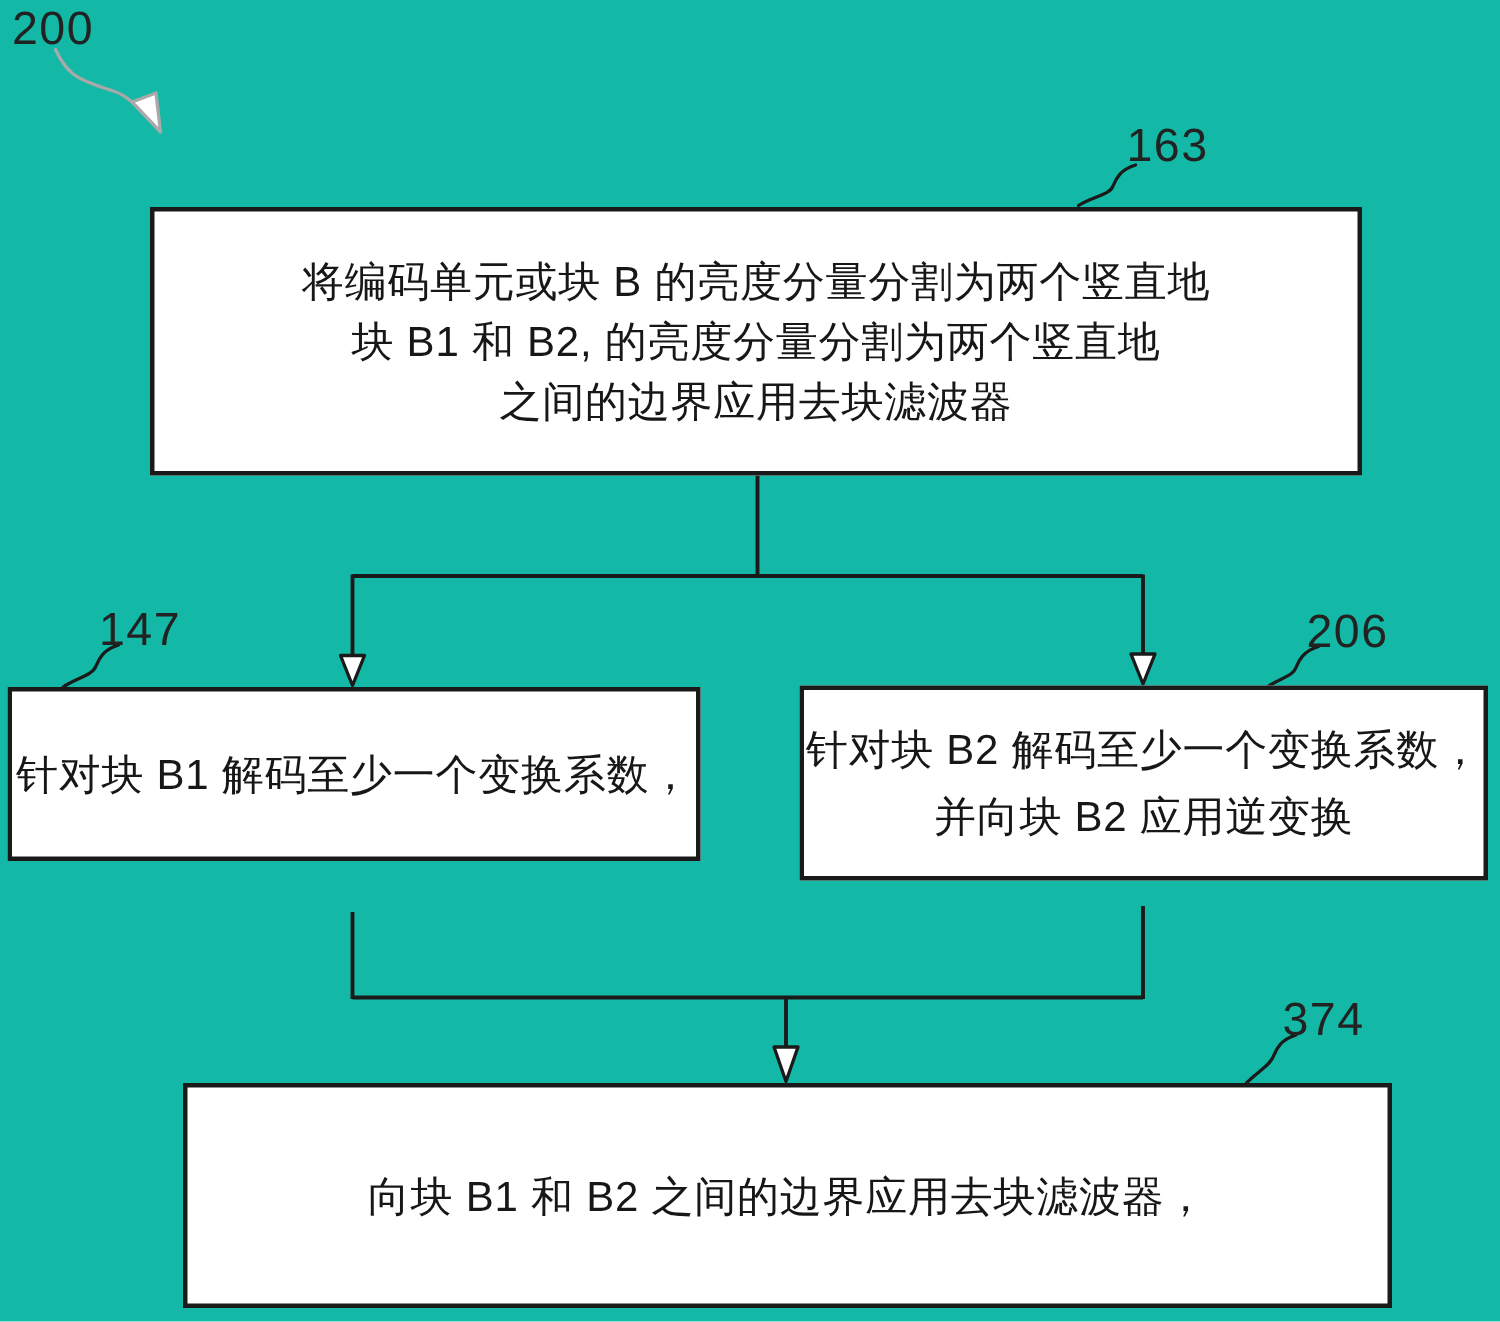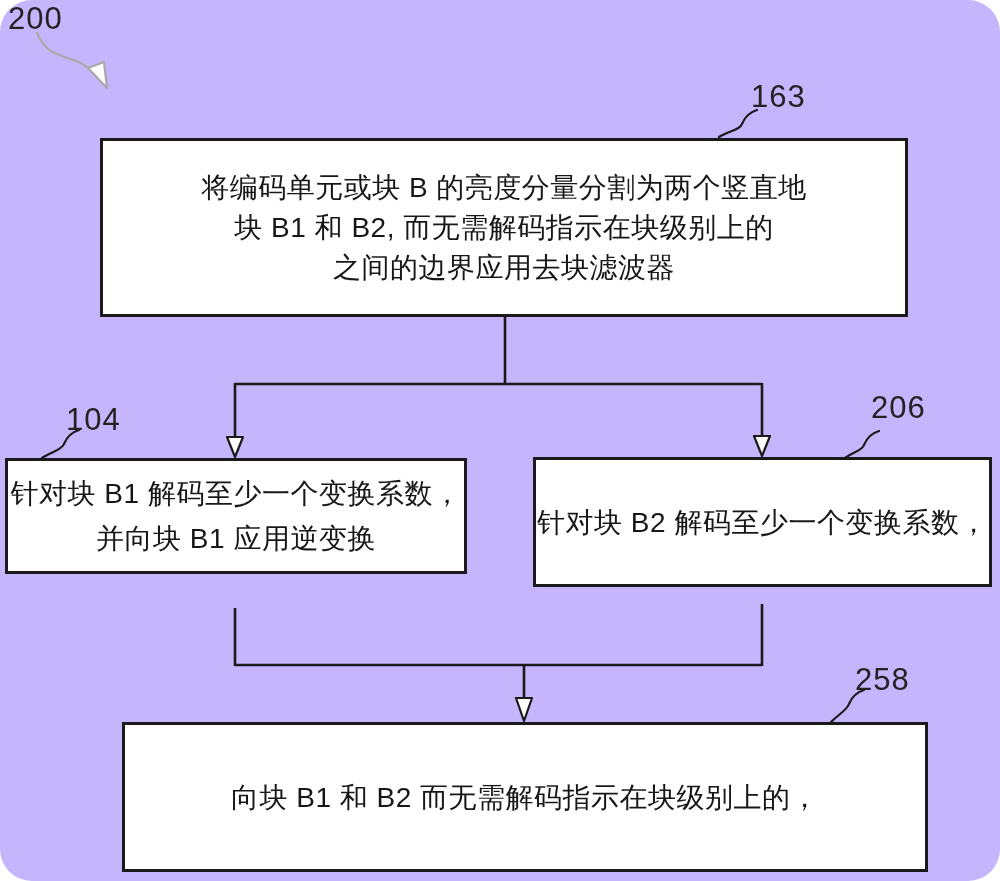--- a/index.html
+++ b/index.html
@@ -4,25 +4,24 @@
 <style>
   html, body {
     margin: 0;
     padding: 0;
     background: #ffffff;
   }
   .canvas {
     position: relative;
     width: 1000px;
     height: 881px;
-    background: #c4b5fd;
+    background: #14b8a6;
     font-family: "Liberation Sans", sans-serif;
     color: #171717;
     overflow: hidden;
-    border-radius: 32px;
   }
   .connector-layer {
     position: absolute;
     left: 0;
     top: 0;
     width: 1000px;
     height: 881px;
   }
   .step-box {
     position: absolute;
@@ -51,21 +50,21 @@
   .ref-label {
     position: absolute;
     font-size: 31px;
     color: #222222;
     letter-spacing: 1px;
     white-space: nowrap;
   }
   .ref-200 { left: 8px;   top: 1px;   }
   .ref-202 { left: 751px; top: 79px;  }
   .ref-204 { left: 66px;  top: 402px; }
-  .ref-206 { left: 871px; top: 390px; }
+  .ref-206 { left: 871px; top: 403px; }
   .ref-208 { left: 855px; top: 662px; }
 </style>
 </head>
 <body>
 
 <div class="canvas">
 
   <svg class="connector-layer" width="1000" height="881" viewBox="0 0 1000 881" xmlns="http://www.w3.org/2000/svg">
 
     <g>
@@ -105,41 +104,41 @@
       <line x1="524" y1="664" x2="524" y2="699" stroke="#1a1a1a" stroke-width="2.6"></line>
       <polygon points="516,698 532,698 524,721" fill="#ffffff" stroke="#1a1a1a" stroke-width="2.2" stroke-linejoin="round"></polygon>
     </g>
   </svg>
 
   <div class="ref-label ref-200">200</div>
 
   <div class="step-box box-202">
     <div class="box-text">
       <div>将编码单元或块 B 的亮度分量分割为两个竖直地</div>
-      <div>块 B1 和 B2, 而无需解码指示在块级别上的</div>
+      <div>块 B1 和 B2, 的亮度分量分割为两个竖直地</div>
       <div>之间的边界应用去块滤波器</div>
     </div>
   </div>
   <div class="ref-label ref-202">163</div>
 
   <div class="step-box box-204">
     <div class="box-text">
       <div>针对块 B1 解码至少一个变换系数，</div>
-      <div>并向块 B1 应用逆变换</div>
     </div>
   </div>
-  <div class="ref-label ref-204">104</div>
+  <div class="ref-label ref-204">147</div>
 
   <div class="step-box box-206">
     <div class="box-text">
       <div>针对块 B2 解码至少一个变换系数，</div>
+      <div>并向块 B2 应用逆变换</div>
     </div>
   </div>
   <div class="ref-label ref-206">206</div>
 
   <div class="step-box box-208">
     <div class="box-text">
-      <div>向块 B1 和 B2 而无需解码指示在块级别上的，</div>
+      <div>向块 B1 和 B2 之间的边界应用去块滤波器，</div>
     </div>
   </div>
-  <div class="ref-label ref-208">258</div>
+  <div class="ref-label ref-208">374</div>
 
 </div>
 
 </body></html>

